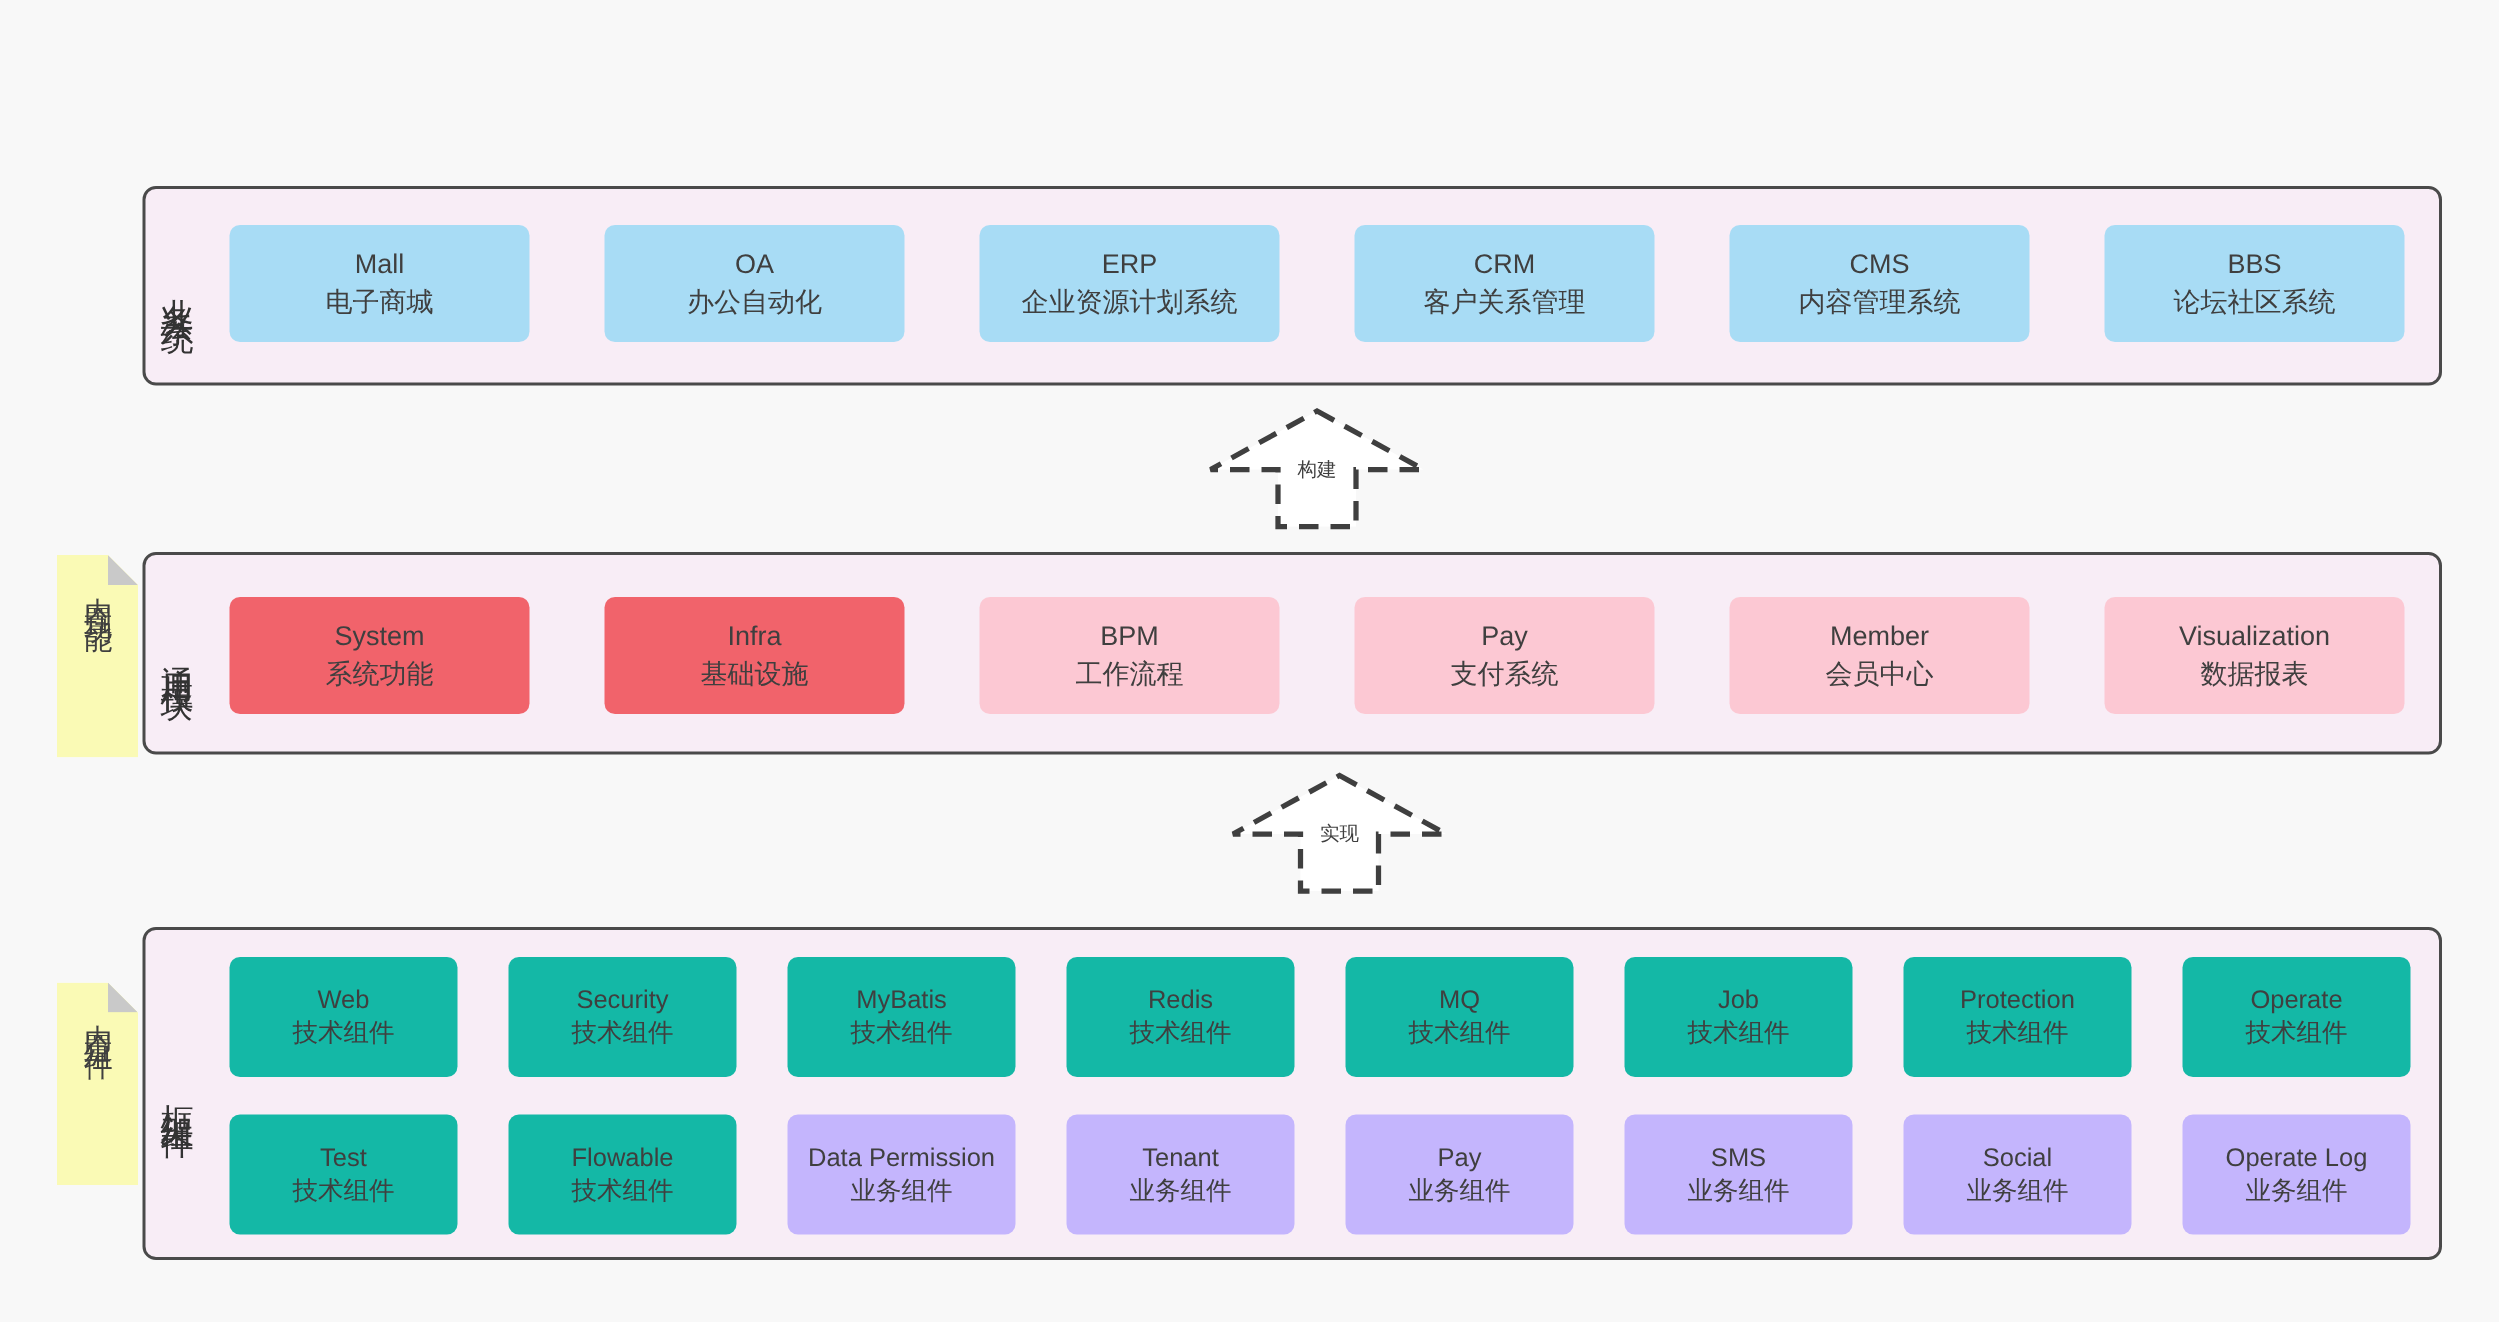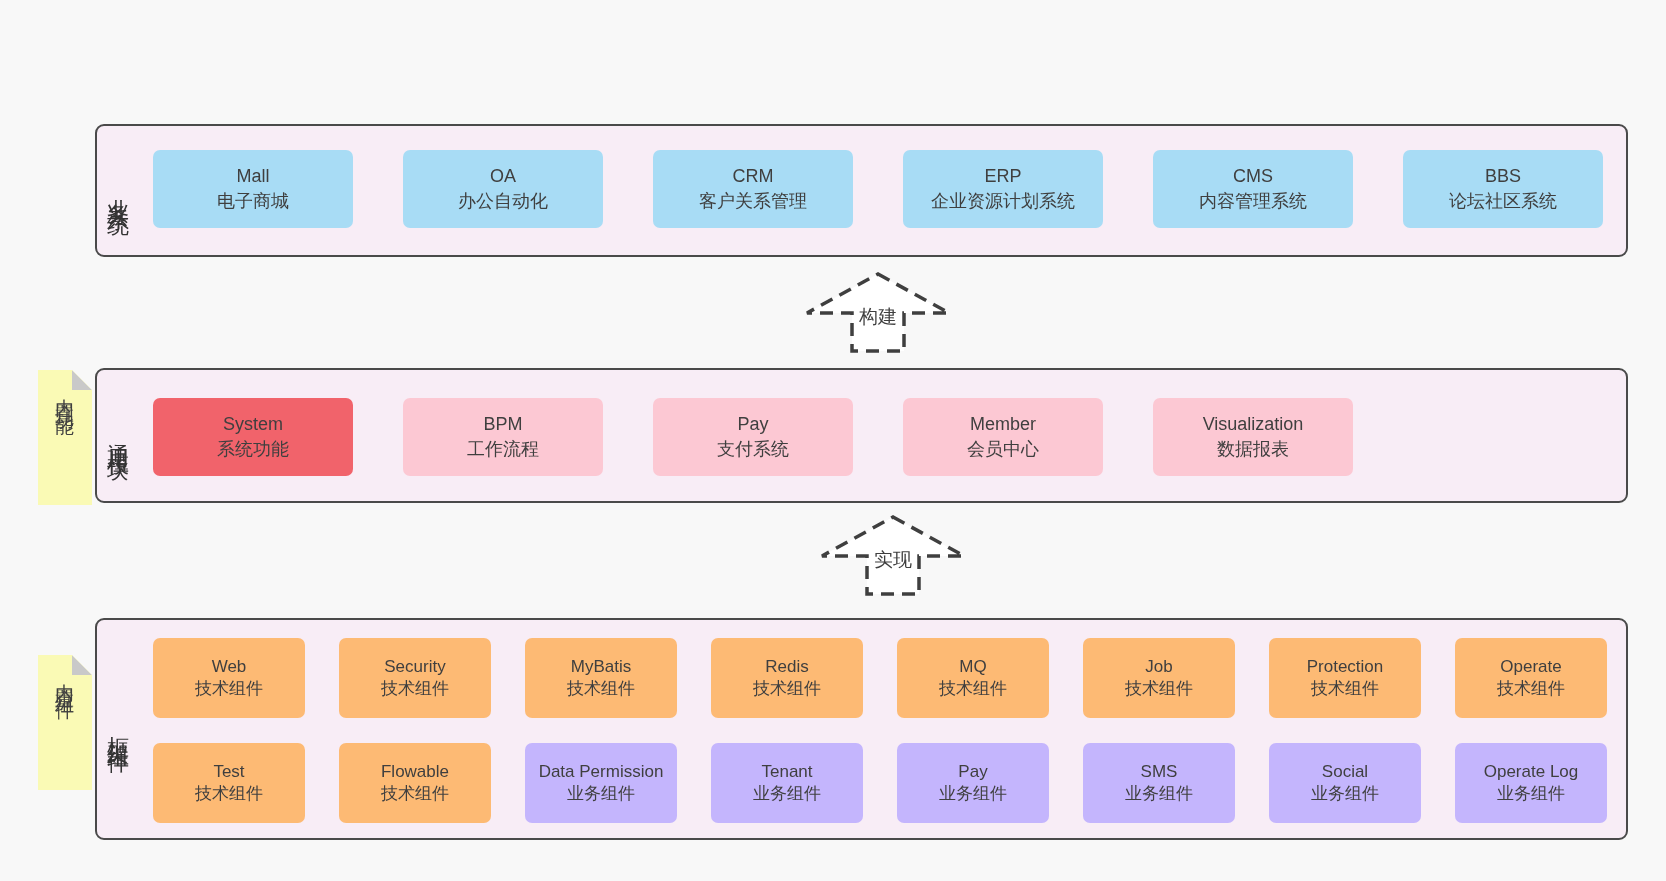--- a/index.html
+++ b/index.html
@@ -36,21 +36,21 @@
     text-align:center;font-size:18px;line-height:25px;
   }
   .box-sm{
     width:152px;height:80px;border-radius:7px;box-sizing:border-box;padding:0 6px;
     display:flex;flex-direction:column;justify-content:center;align-items:center;
     text-align:center;font-size:17px;line-height:22px;
   }
   .blue{background:#a8dcf5;}
   .red{background:#f1636b;}
   .pink{background:#fcc8d3;justify-content:center;}
-  .green{background:#fdba74;justify-content:center;}
+  .green{background:#14b8a6;justify-content:center;}
   .green-light{background:#c4b5fd;}
 
   .sticky{
     position:absolute;left:38px;width:54px;background:#fafab5;
     clip-path:polygon(0 0, calc(100% - 20px) 0, 100% 20px, 100% 100%, 0 100%);
   }
   #sticky-common{top:370px;height:135px;}
   #sticky-framework{top:655px;height:135px;}
   .fold{
     position:absolute;top:0;right:0;width:20px;height:20px;background:#c9c9c9;
@@ -61,44 +61,44 @@
     writing-mode:vertical-rl;text-orientation:upright;
     font-size:19px;letter-spacing:6px;color:#3f3f3f;line-height:1;
   }
 
   .arrow{position:absolute;width:150px;height:84px;}
   #arrow-build{left:803px;top:271px;}
   #arrow-implement{left:818px;top:514px;}
   .arrow svg{display:block;}
   .arrow-label{
     position:absolute;left:50%;top:33px;transform:translateX(-50%);
-    background:#ffffff;font-size:19px;padding:0 3px;white-space:nowrap;color:#3f3f3f;
+    background:#ffffff;font-size:13px;padding:0 3px;white-space:nowrap;color:#3f3f3f;
   }
 </style>
 </head>
 <body>
 
 <div class="layer" id="layer-business">
   <div class="layer-label">业务系统</div>
   <div class="box-row">
     <div class="box blue">
       <span>Mall</span>
       <span>电子商城</span>
     </div>
     <div class="box blue">
       <span>OA</span>
       <span>办公自动化</span>
     </div>
     <div class="box blue">
+      <span>ERP</span>
+      <span>企业资源计划系统</span>
+    </div>
+    <div class="box blue">
       <span>CRM</span>
       <span>客户关系管理</span>
-    </div>
-    <div class="box blue">
-      <span>ERP</span>
-      <span>企业资源计划系统</span>
     </div>
     <div class="box blue">
       <span>CMS</span>
       <span>内容管理系统</span>
     </div>
     <div class="box blue">
       <span>BBS</span>
       <span>论坛社区系统</span>
     </div>
   </div>
@@ -116,20 +116,24 @@
   <div class="sticky-label">内置功能</div>
 </div>
 
 <div class="layer" id="layer-common">
   <div class="layer-label">通用模块</div>
   <div class="box-row">
     <div class="box red">
       <span>System</span>
       <span>系统功能</span>
     </div>
+    <div class="box red">
+      <span>Infra</span>
+      <span>基础设施</span>
+    </div>
     <div class="box pink">
       <span>BPM</span>
       <span>工作流程</span>
     </div>
     <div class="box pink">
       <span>Pay</span>
       <span>支付系统</span>
     </div>
     <div class="box pink">
       <span>Member</span>

